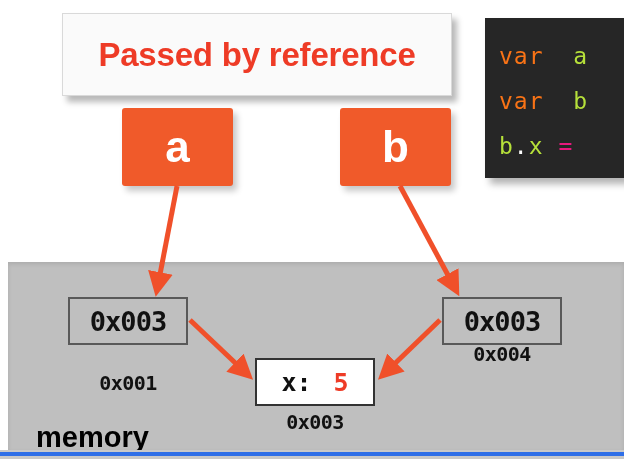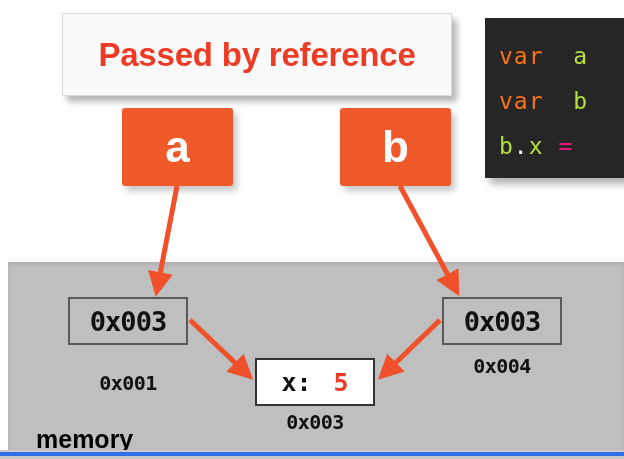--- a/index.html
+++ b/index.html
@@ -95,21 +95,21 @@
     width: 616px;
     height: 188px;
     background: #bfbfbf;
     box-shadow: inset 0 2px 4px rgba(0,0,0,0.10);
   }
   #memory-label {
     position: absolute;
     left: 28px;
     bottom: -4px;
     color: #000000;
-    font-size: 25px;
+    font-size: 29px;
     font-weight: bold;
     font-family: "Liberation Sans", sans-serif;
   }
 
   
   .mem-cell {
     position: absolute;
     width: 120px;
     height: 48px;
     border: 2px solid #595959;
@@ -132,21 +132,21 @@
     font-family: "DejaVu Sans Mono", monospace;
     font-size: 20px;
     font-weight: bold;
     color: #111111;
     letter-spacing: -0.5px;
   }
 
   #cell-left  { left: 68px;  top: 297px; background: #bfbfbf; }
   #addr-left  { left: 68px;  top: 350px; margin-top: 21px; }
   #cell-right { left: 442px; top: 297px; background: #bfbfbf; }
-  #addr-right { left: 442px; top: 354px; }
+  #addr-right { left: 442px; top: 342px; }
 
   #cell-center {
     left: 255px; top: 358px;
     background: #ffffff;
     border: 2px solid #333333;
   }
   #addr-center { left: 255px; top: 410px; }
 
   .obj-key {
     font-family: "DejaVu Sans Mono", monospace;

